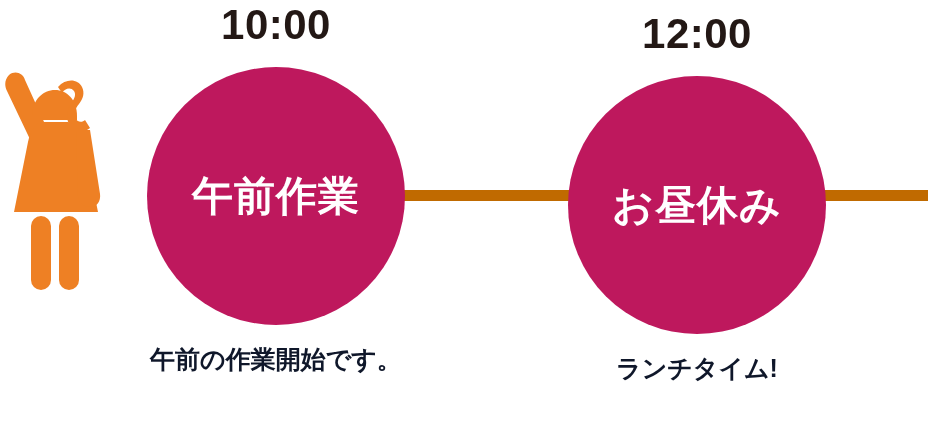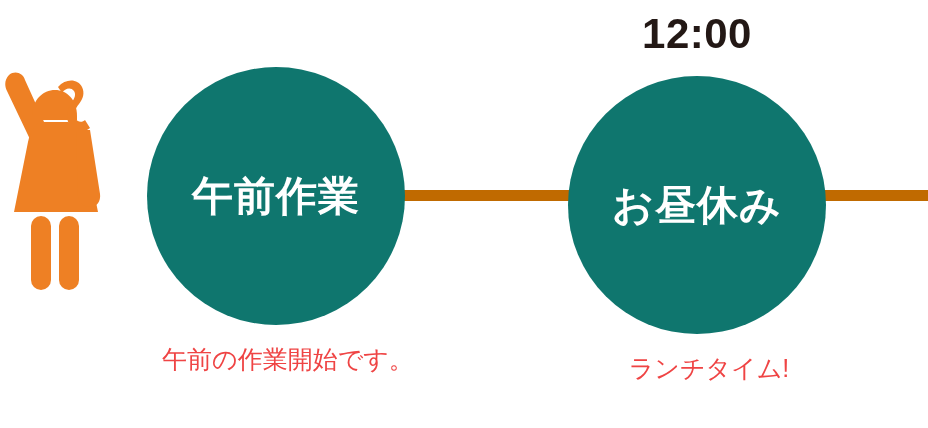--- a/index.html
+++ b/index.html
@@ -60,43 +60,43 @@
     line-height: 1.1;
   }
 
   .bubble {
     position: absolute;
     top: 67px;
     left: 21px;
     width: 258px;
     height: 258px;
     border-radius: 50%;
-    background: #0f766e;
+    background: #be185d;
     display: flex;
     align-items: center;
     justify-content: center;
   }
   .bubble-label {
     color: #ffffff;
     font-size: 41px;
     font-weight: 700;
     letter-spacing: 1px;
     white-space: nowrap;
     line-height: 1;
   }
 
   .caption {
     position: absolute;
     top: 341px;
-    left: 12px;
+    left: 0;
     width: 300px;
     text-align: center;
-    color: #ef4444;
+    color: #0f172a;
     font-size: 25px;
-    font-weight: 400;
+    font-weight: 700;
     line-height: 1.45;
   }
   .caption-line { display: block; white-space: nowrap; }
 </style>
 </head>
 <body>
 
 <div id="stage">
 
   <div class="connector connector-1"></div>
@@ -116,20 +116,21 @@
 
         <path d="M72 58 L86 58 L96 122 C97 129 93 135 86 135 C80 135 75 131 74 125 Z"></path>
 
         <rect x="27" y="144" width="20" height="74" rx="10"></rect>
         <rect x="55" y="144" width="20" height="74" rx="10"></rect>
       </g>
     </svg>
   </div>
 
   <div class="node node-1">
+    <div class="time-label">10:00</div>
     <div class="bubble">
       <span class="bubble-label">午前作業</span>
     </div>
     <div class="caption">
       <span class="caption-line">午前の作業開始です。</span>
     </div>
   </div>
 
   <div class="node node-2">
     <div class="time-label">12:00</div>

